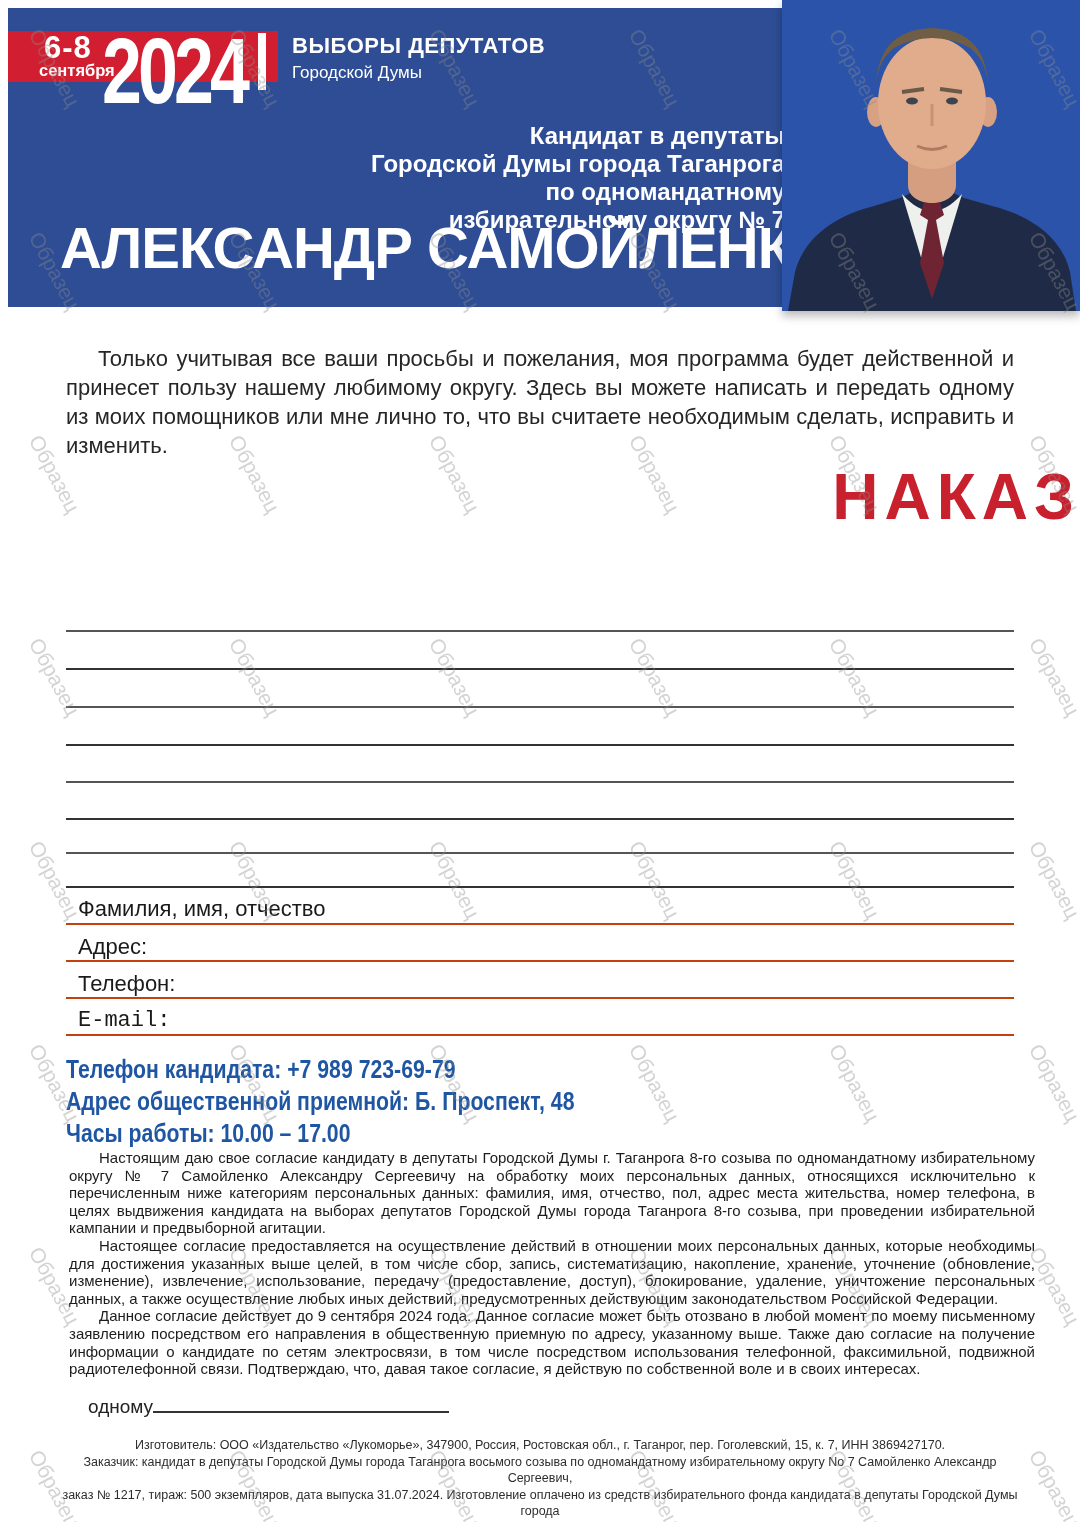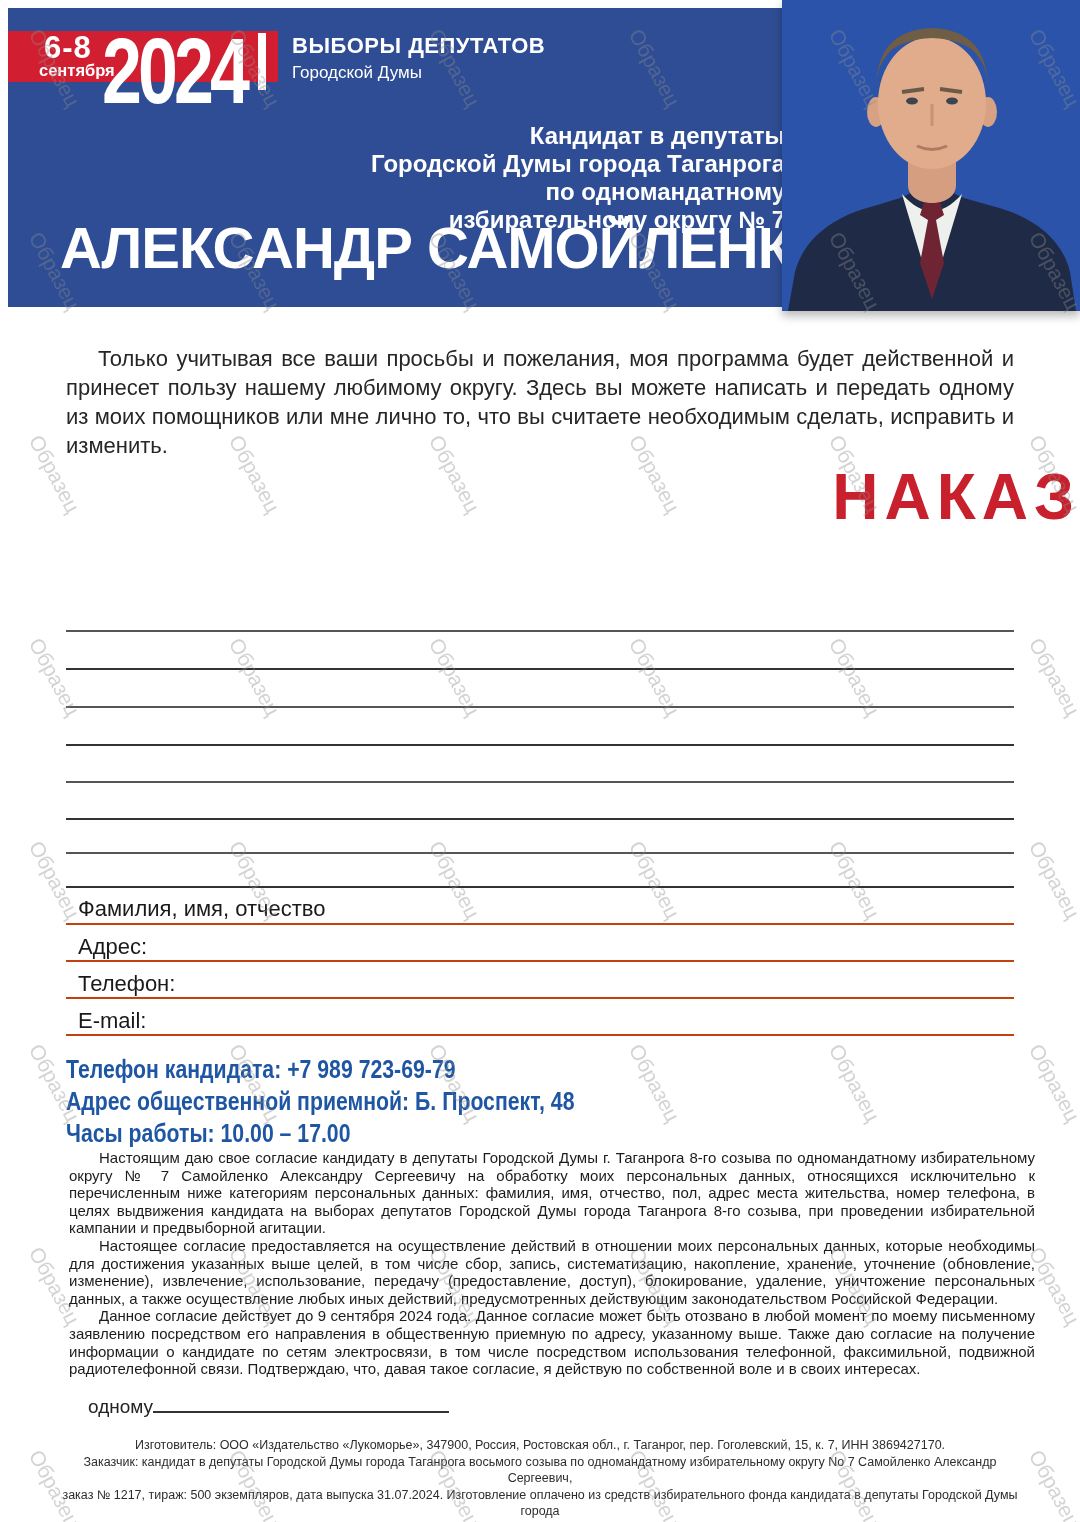--- a/index.html
+++ b/index.html
@@ -42,21 +42,21 @@
                font-size:29px; font-weight:800; color:#1e56a3; letter-spacing:-.3px; }
 
   .rule { position:absolute; left:66px; width:948px; height:0; border-top:2px solid #555; }
   .rule.dark { border-top-color:#333; }
 
   .frow { position:absolute; left:66px; width:948px; border-bottom:2px solid #c2410c; }
   .flabel { display:block; padding-left:12px; font-size:22px; color:#1a1a1a; }
   .f1 { top:889px; height:36px; } .f1 .flabel{ line-height:40px; }
   .f2 { top:925px; height:37px; } .f2 .flabel{ line-height:44px; }
   .f3 { top:962px; height:37px; } .f3 .flabel{ line-height:44px; }
-  .f4 { top:999px; height:37px; } .f4 .flabel{ line-height:44px; }
+  .f4 { top:999px; height:37px;font-family:Liberation Mono, monospace; } .f4 .flabel{ line-height:44px; }
 
   .contacts { position:absolute; left:66px; top:1053px; color:#1e56a3; font-weight:800; }
   .contacts div { font-size:25px; line-height:32px; transform:scaleX(.85); transform-origin:0 0; white-space:nowrap; }
 
   .consent { position:absolute; left:57px; top:1149px; width:966px; font-size:15px; line-height:17.6px;
              color:#1c1c1c; text-align:justify;margin-left:12px; }
   .consent p { text-indent:30px; }
 
   .signature { position:absolute; left:88px; top:1396px; font-size:19px; color:#222; }
   .sig-line { display:inline-block; width:296px; border-bottom:2px solid #333; height:14px; }

